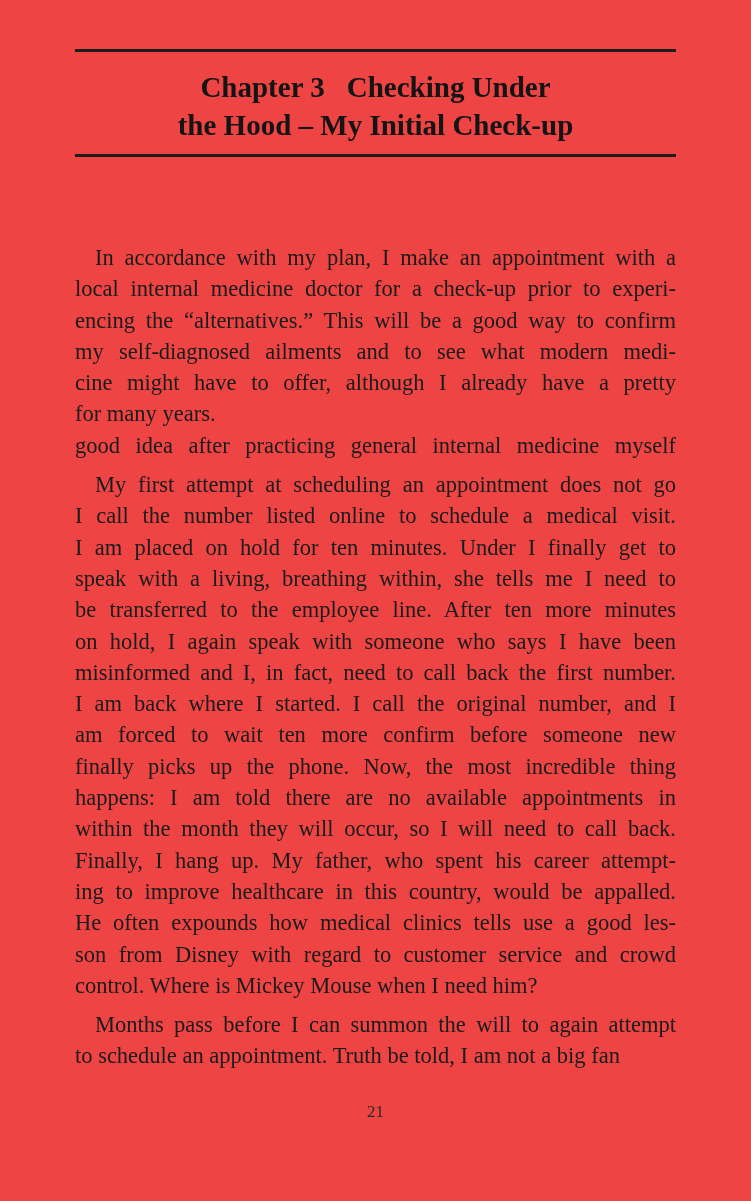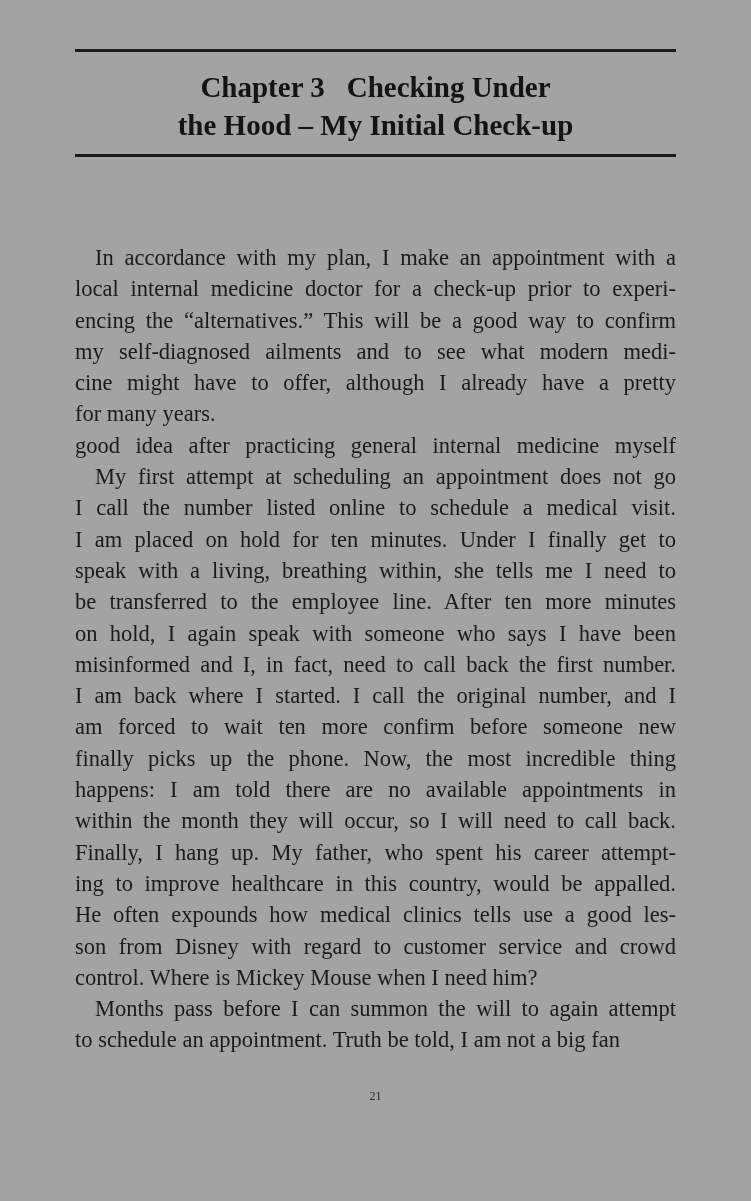--- a/index.html
+++ b/index.html
@@ -5,21 +5,21 @@
   html, body {
     margin: 0;
     padding: 0;
     background: #e8e8e8;
   }
   .page {
     position: relative;
     width: 751px;
     height: 1201px;
     margin: 0 auto;
-    background: #a3a3a3;
+    background: #ef4444;
     box-sizing: border-box;
     padding: 0 75px;
     font-family: "Liberation Serif", "DejaVu Serif", serif;
     color: #1b1b1b;
     overflow: hidden;
   }
   .rule {
     height: 3px;
     background: #1c1c1c;
     border: none;
@@ -46,25 +46,26 @@
   }
   .body-text .line {
     text-align: justify;
     text-align-last: justify;
   }
   .body-text .line.last {
     text-align-last: left;
   }
   .body-text .line.first {
     text-indent: 20px;
+    margin-top: 8px;
   }
   .page-footer {
     margin-top: 30px;
     text-align: center;
-    font-size: 12px;
+    font-size: 17px;
     line-height: 20px;
     color: #2a2a2a;
   }
 </style>
 </head>
 <body>
 
 <div class="page">
 
   <header>

